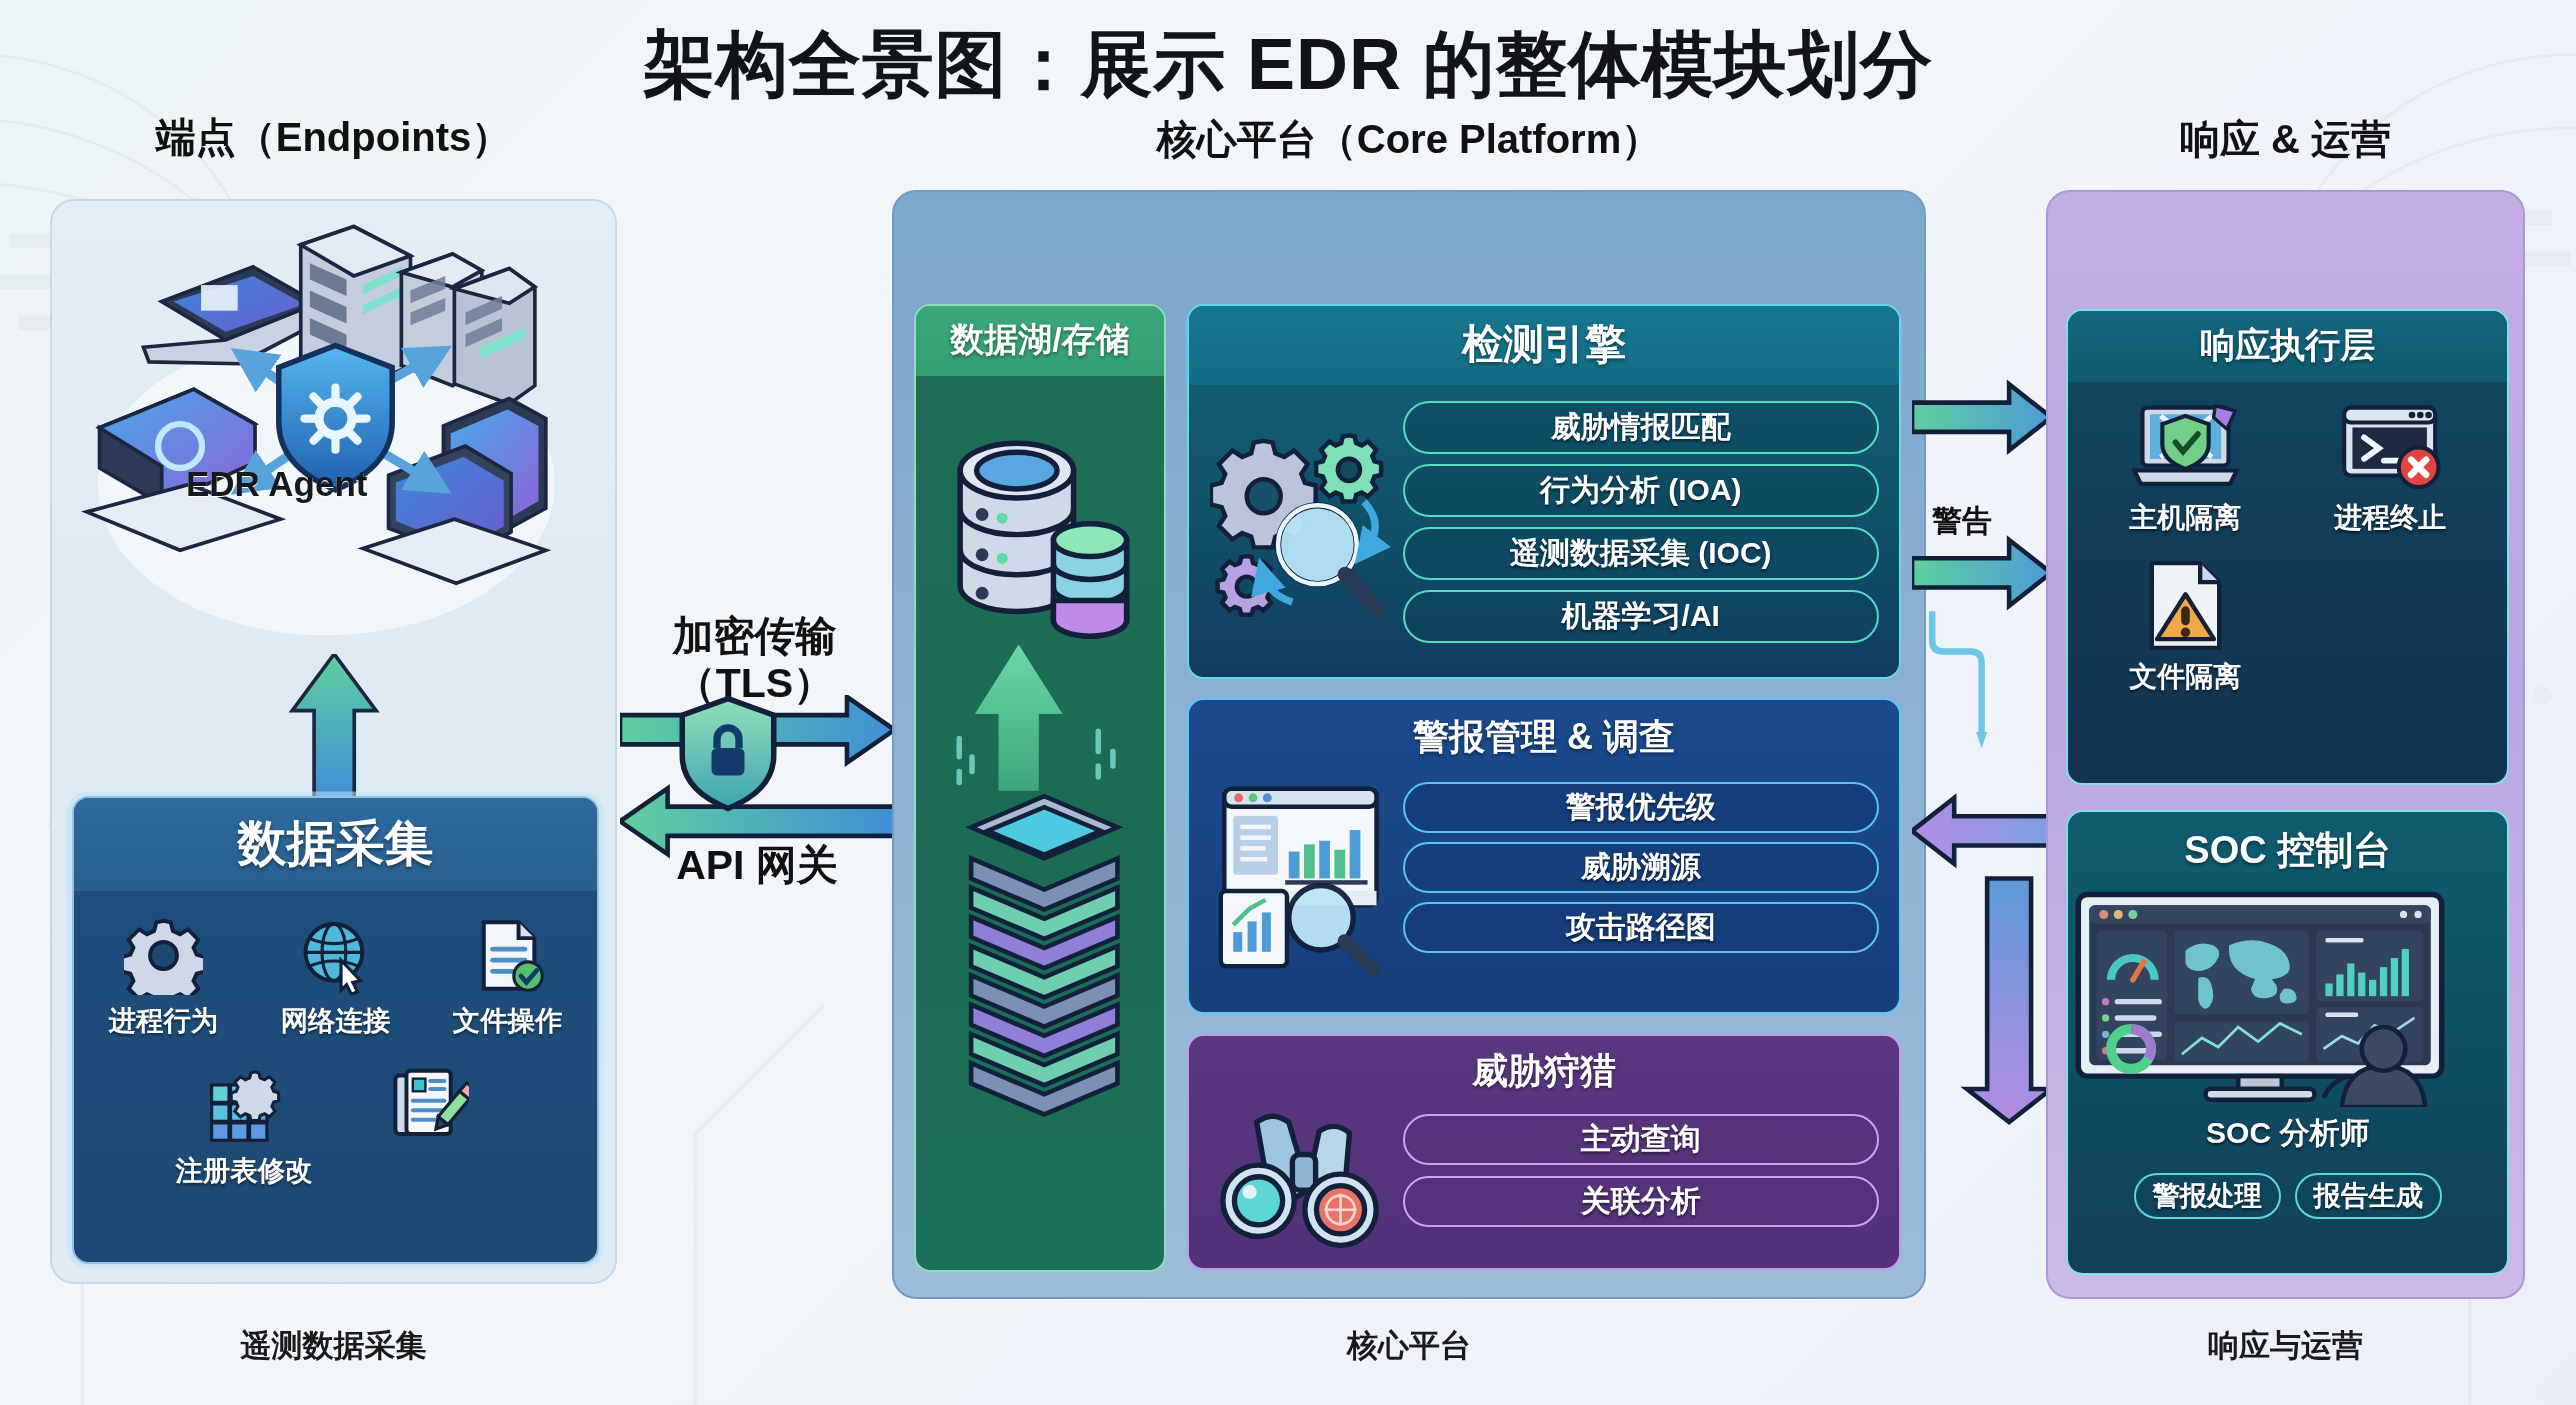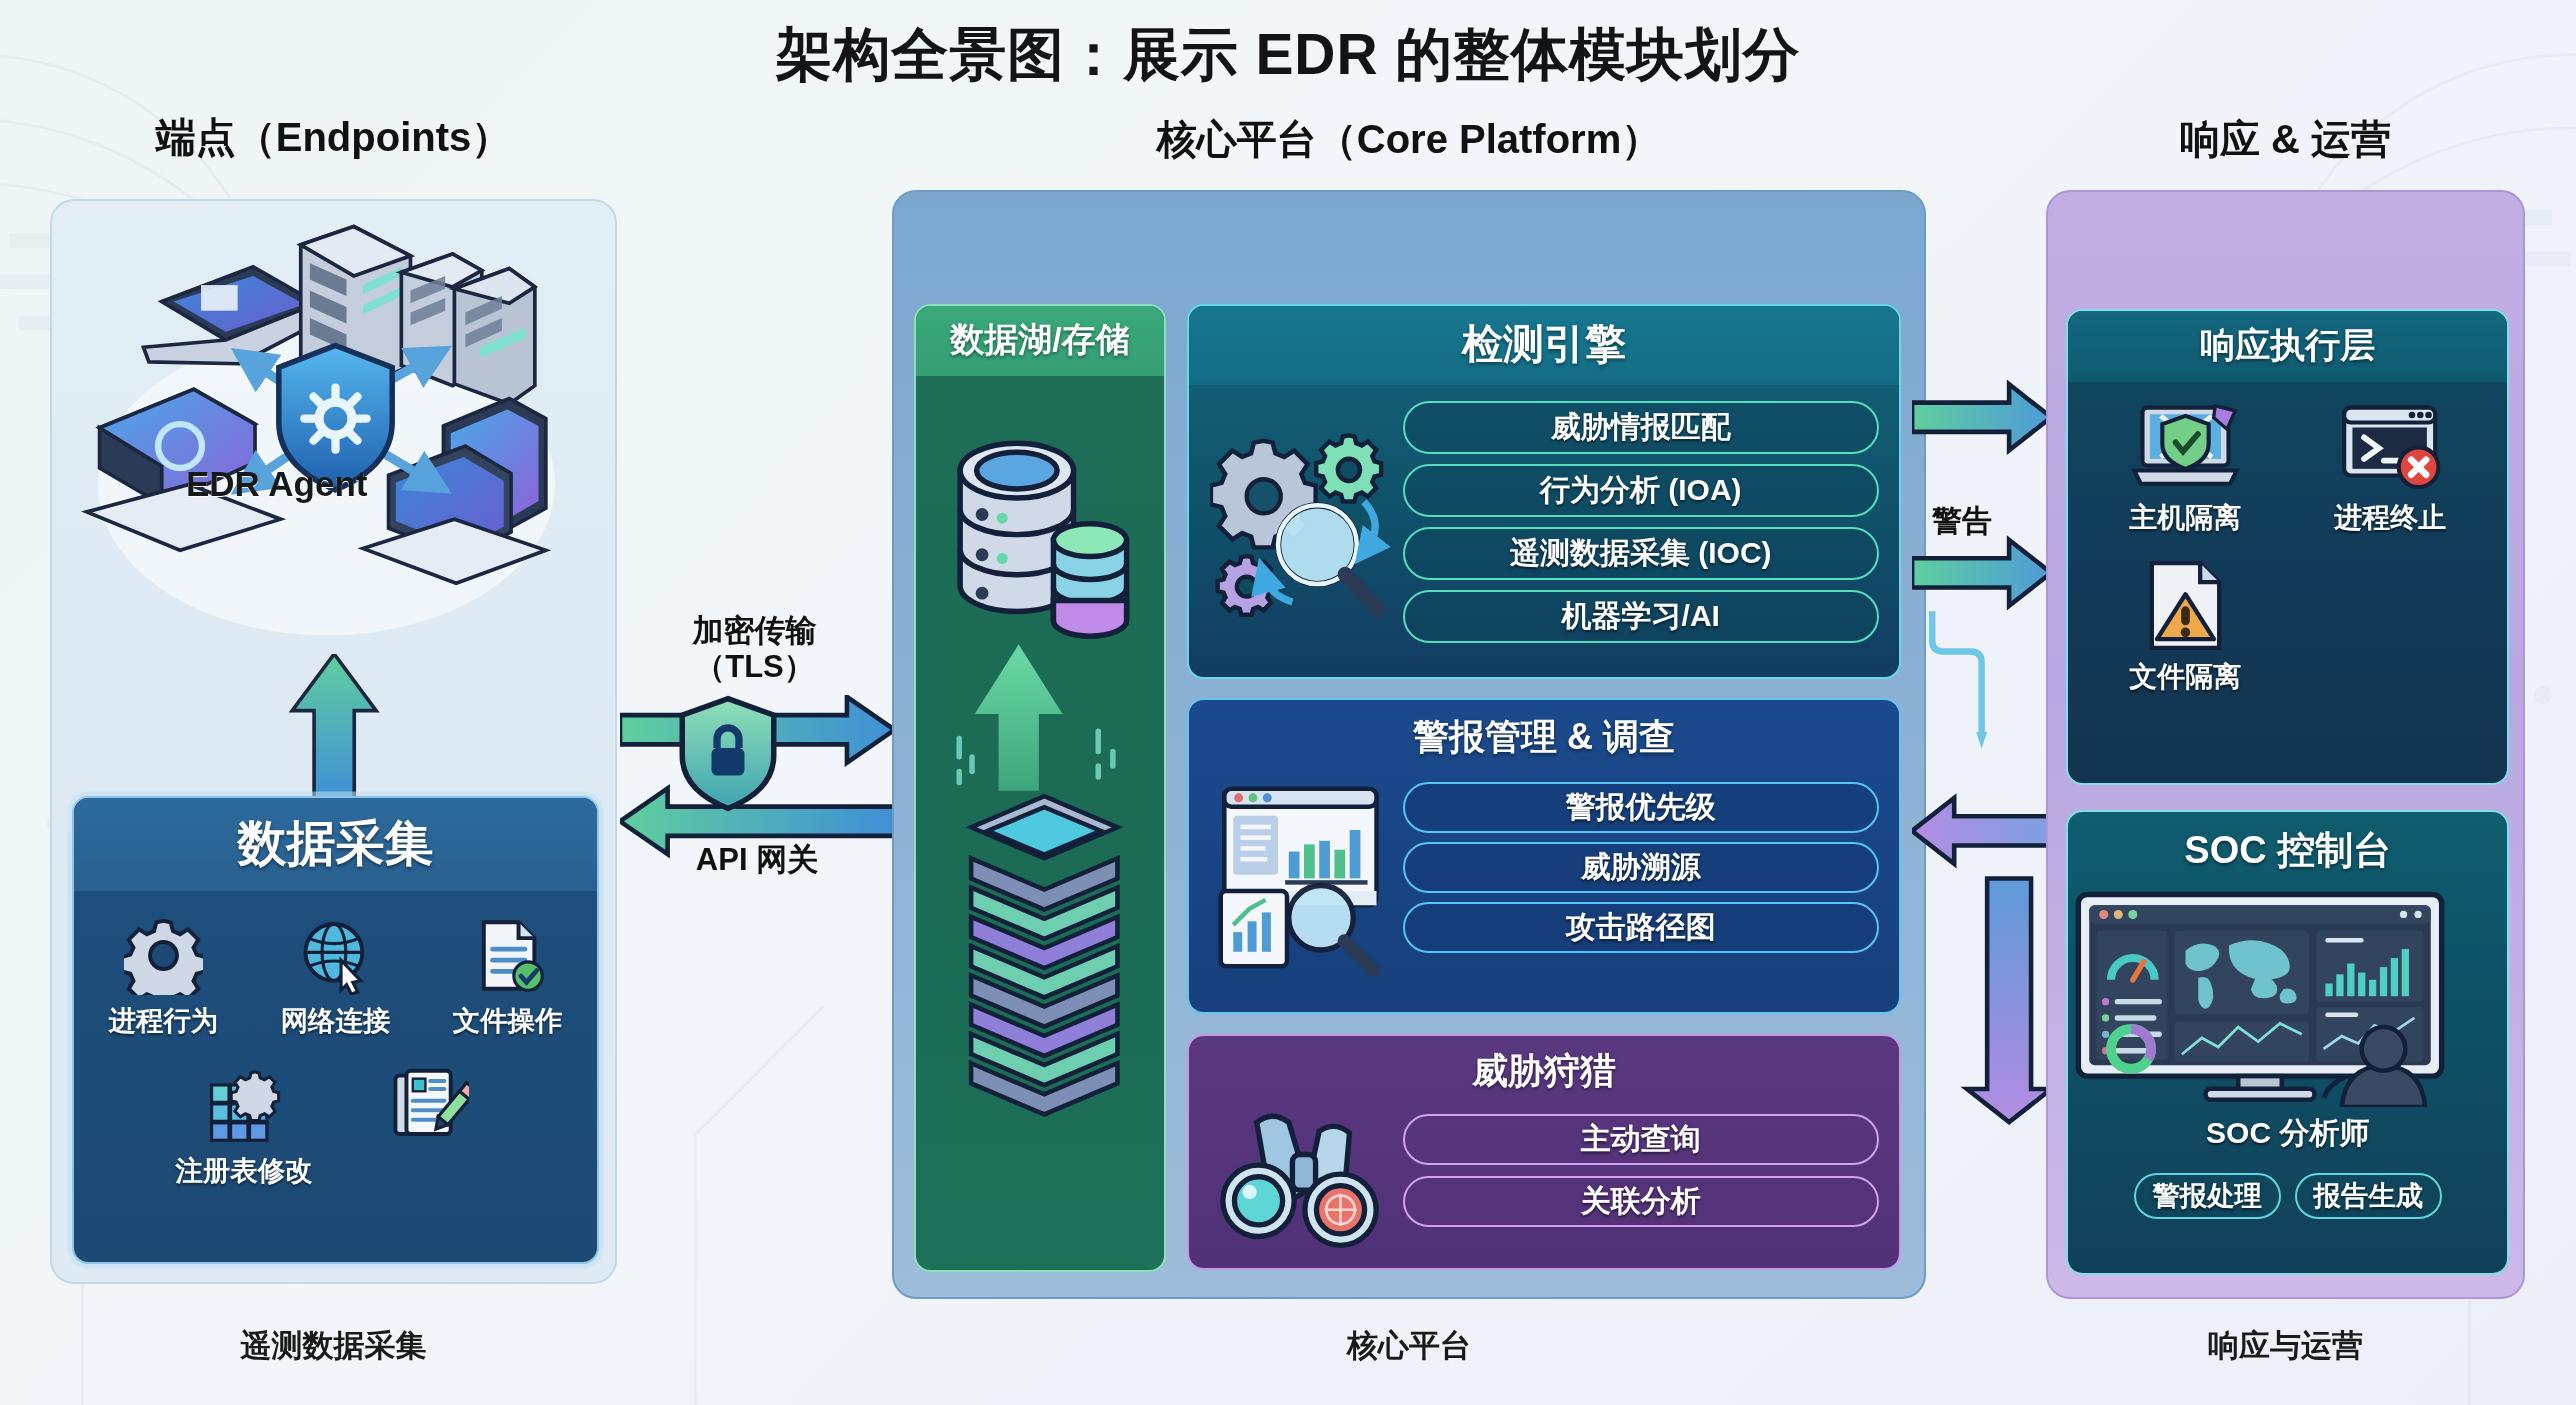--- a/index.html
+++ b/index.html
@@ -10,21 +10,21 @@
     position: relative;
   }
 
   
   .bg-deco { position: absolute; inset: 0; pointer-events: none; opacity: .5; }
 
   
   .title {
     position: absolute; top: 16.5px; left: 0; width: 100%;
     text-align: center;
-    font-size: 57px; font-weight: bold; color: #131417;
+    font-size: 72px; font-weight: bold; color: #131417;
     letter-spacing: 0.9px;
   }
 
   
   .col-head {
     position: absolute; text-align: center;
     font-size: 40px; font-weight: bold; color: #111;
   }
 
   
@@ -177,21 +177,21 @@
                     text-shadow: 0 1.8px 2.7px rgba(0,0,0,.6); margin-top: 1.8px; }
 
   .soc-screen { margin: 9.1px auto 0; width: 384px; height: 218px; }
   .soc-role { text-align:center; font-size: 30px; font-weight:bold; color:#fff;
               text-shadow:0 1.8px 2.7px rgba(0,0,0,.6); margin-top: 3.7px; }
   .soc-pills { display:flex; justify-content:center; gap: 14.6px; margin-top: 19px; }
 
   
   .mid-label {
     position: absolute; text-align: center; font-weight: bold; color: #111;
-    font-size: 31px; line-height: 1.15;
+    font-size: 41px; line-height: 1.15;
   }
   .alert-label {
     position: absolute; font-weight: bold; color: #111; font-size: 30px;
   }
 
   
   .edr-label {
     position: absolute; font-size: 35px; font-weight: bold; color: #16181c;
     text-shadow: 0 0.9px 0 #fff;
   }

